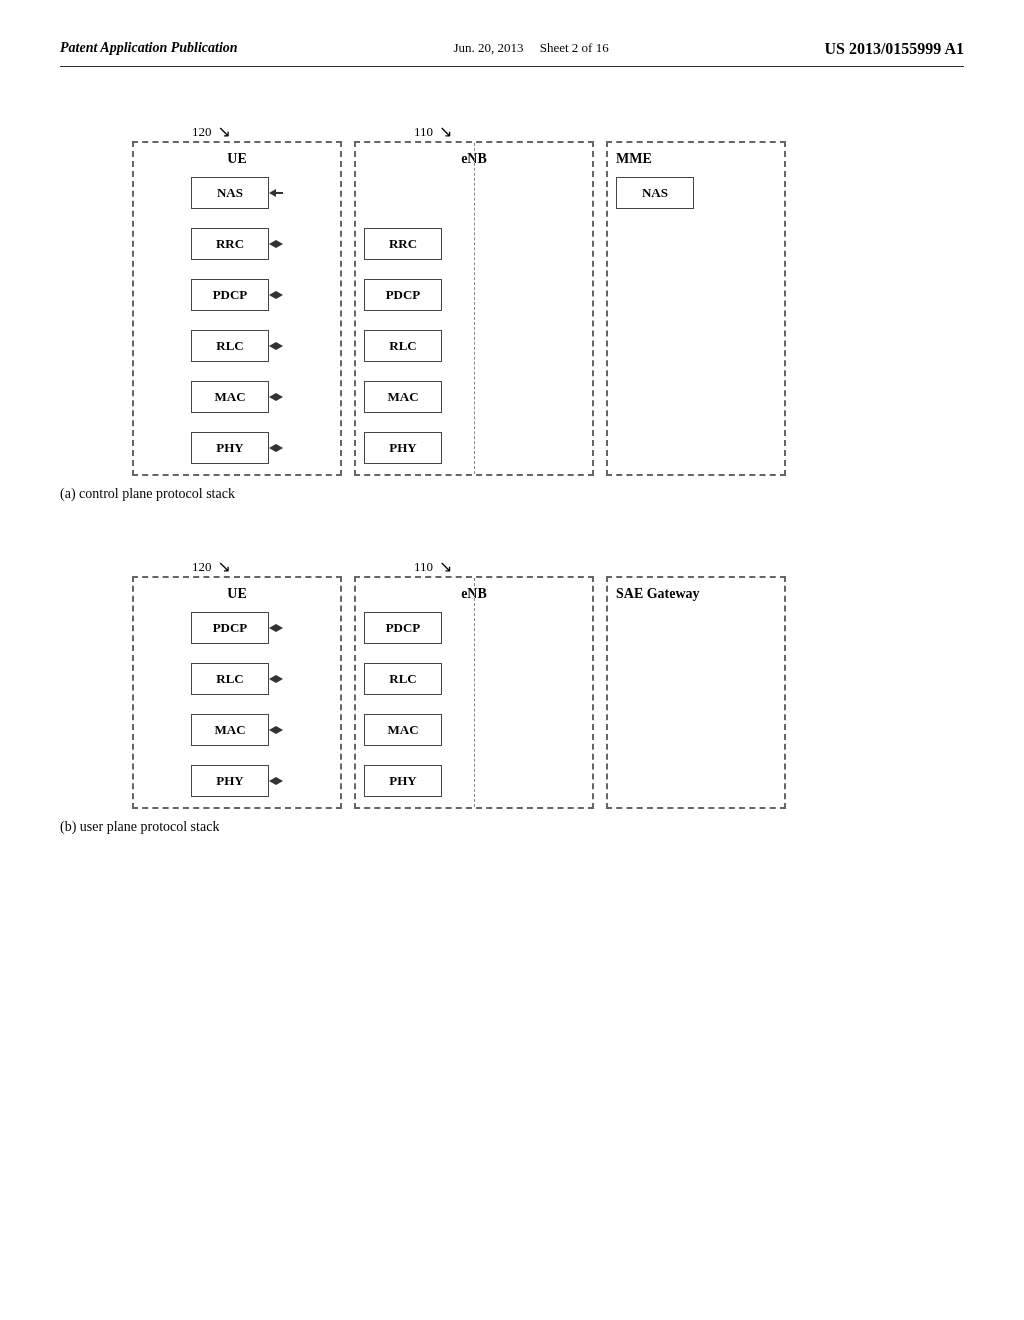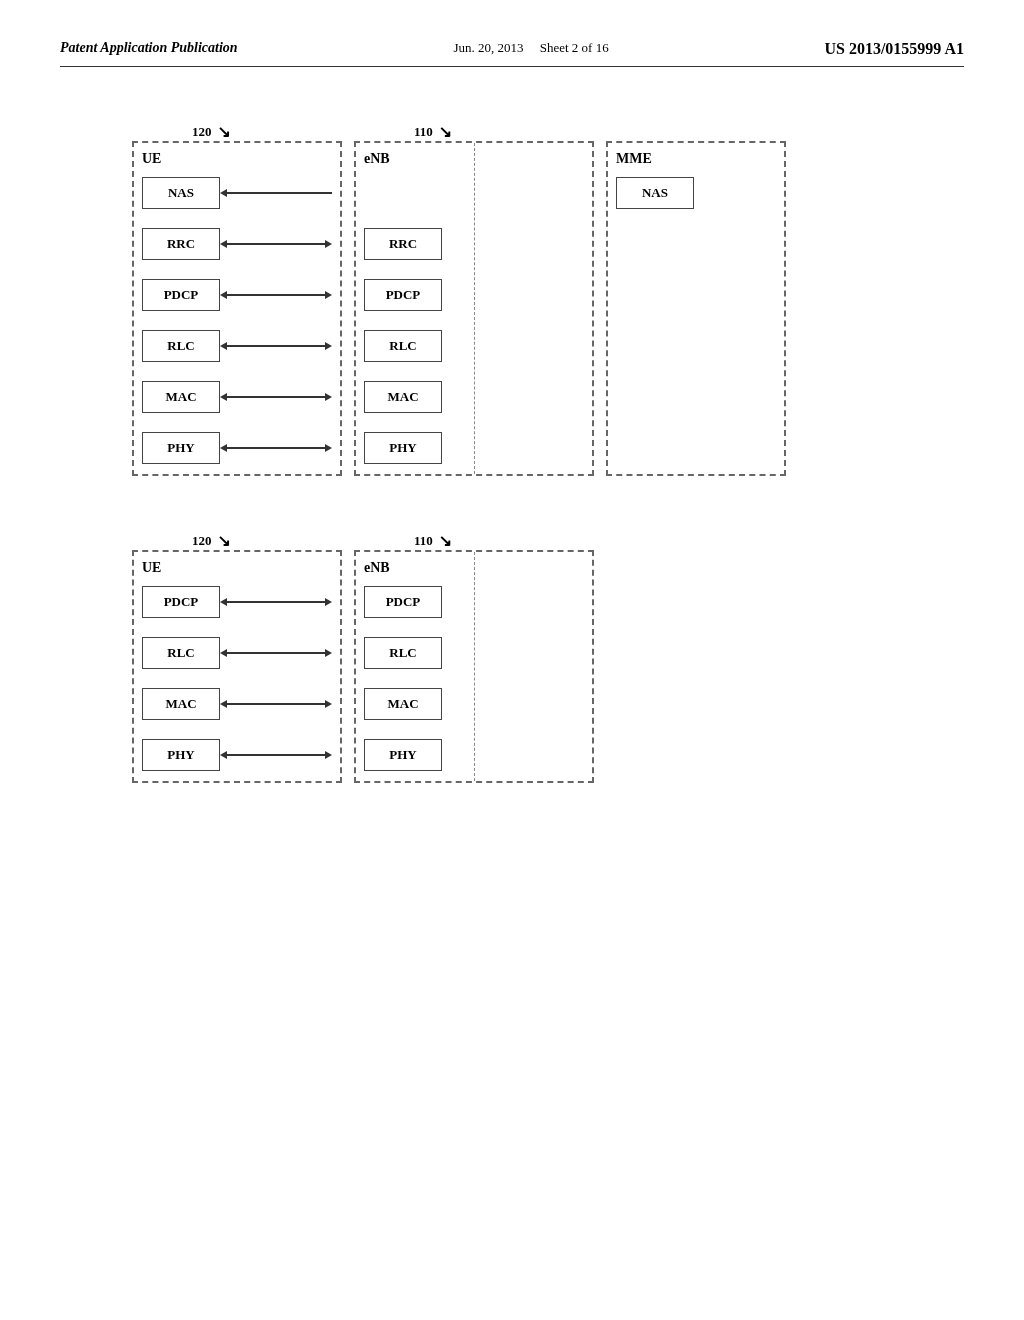--- a/index.html
+++ b/index.html
@@ -72,22 +72,22 @@
     }
 
     .ent-box {
       border: 2px dashed #666;
       padding: 8px;
       position: relative;
       display: flex;
       flex-direction: column;
     }
 
-    .ent-ue { width: 210px; }
-    .ent-enb { width: 240px; }
+    .ent-ue { width: 210px; align-items: center; }
+    .ent-enb { width: 240px; text-align: center; }
     .ent-mme { width: 180px; }
     .ent-sae { width: 180px; }
 
     .ent-name {
       font-size: 14px;
       font-weight: bold;
       margin-bottom: 8px;
     }
 
     .layers-wrapper {
@@ -153,21 +153,20 @@
     .ref-ue { width: 210px; }
     .ref-enb { width: 240px; }
     .ref-mme { width: 180px; }
     .ref-sae { width: 180px; }
 
     .ref-num-box {
       font-size: 13px;
       display: flex;
       align-items: center;
       gap: 4px;
-      font-weight: bold;
     }
   </style>
 </head>
 <body>
 
 <div class="page">
 
   <div class="header">
     <div class="header-left">Patent Application Publication</div>
     <div class="header-center">
@@ -295,20 +294,21 @@
         <div class="layers-wrapper">
 
           <div class="layer-item">
             <div class="lbox">NAS</div>
           </div>
         </div>
       </div>
 
     </div>
 
+    <div class="diagram-label">(a) control plane protocol stack</div>
   </div>
 
   <div class="diagram-section">
 
     <div class="ref-area">
       <div class="ref-ue">
         <div class="ref-num-box" style="margin-left:60px;">
           <span>120</span>
           <span style="font-size:16px; margin-left:2px;">↘</span>
         </div>
@@ -382,18 +382,25 @@
           <div class="layer-item">
             <div class="lbox">MAC</div>
           </div>
 
           <div class="layer-item">
             <div class="lbox">PHY</div>
           </div>
         </div>
       </div>
 
+      <div class="ent-box ent-sae">
+        <div class="ent-name">SAE Gateway</div>
+        <div class="layers-wrapper">
+          
+        </div>
+      </div>
 
     </div>
 
+    <div class="diagram-label">(b) user plane protocol stack</div>
   </div>
 
 </div>
 
 </body></html>

